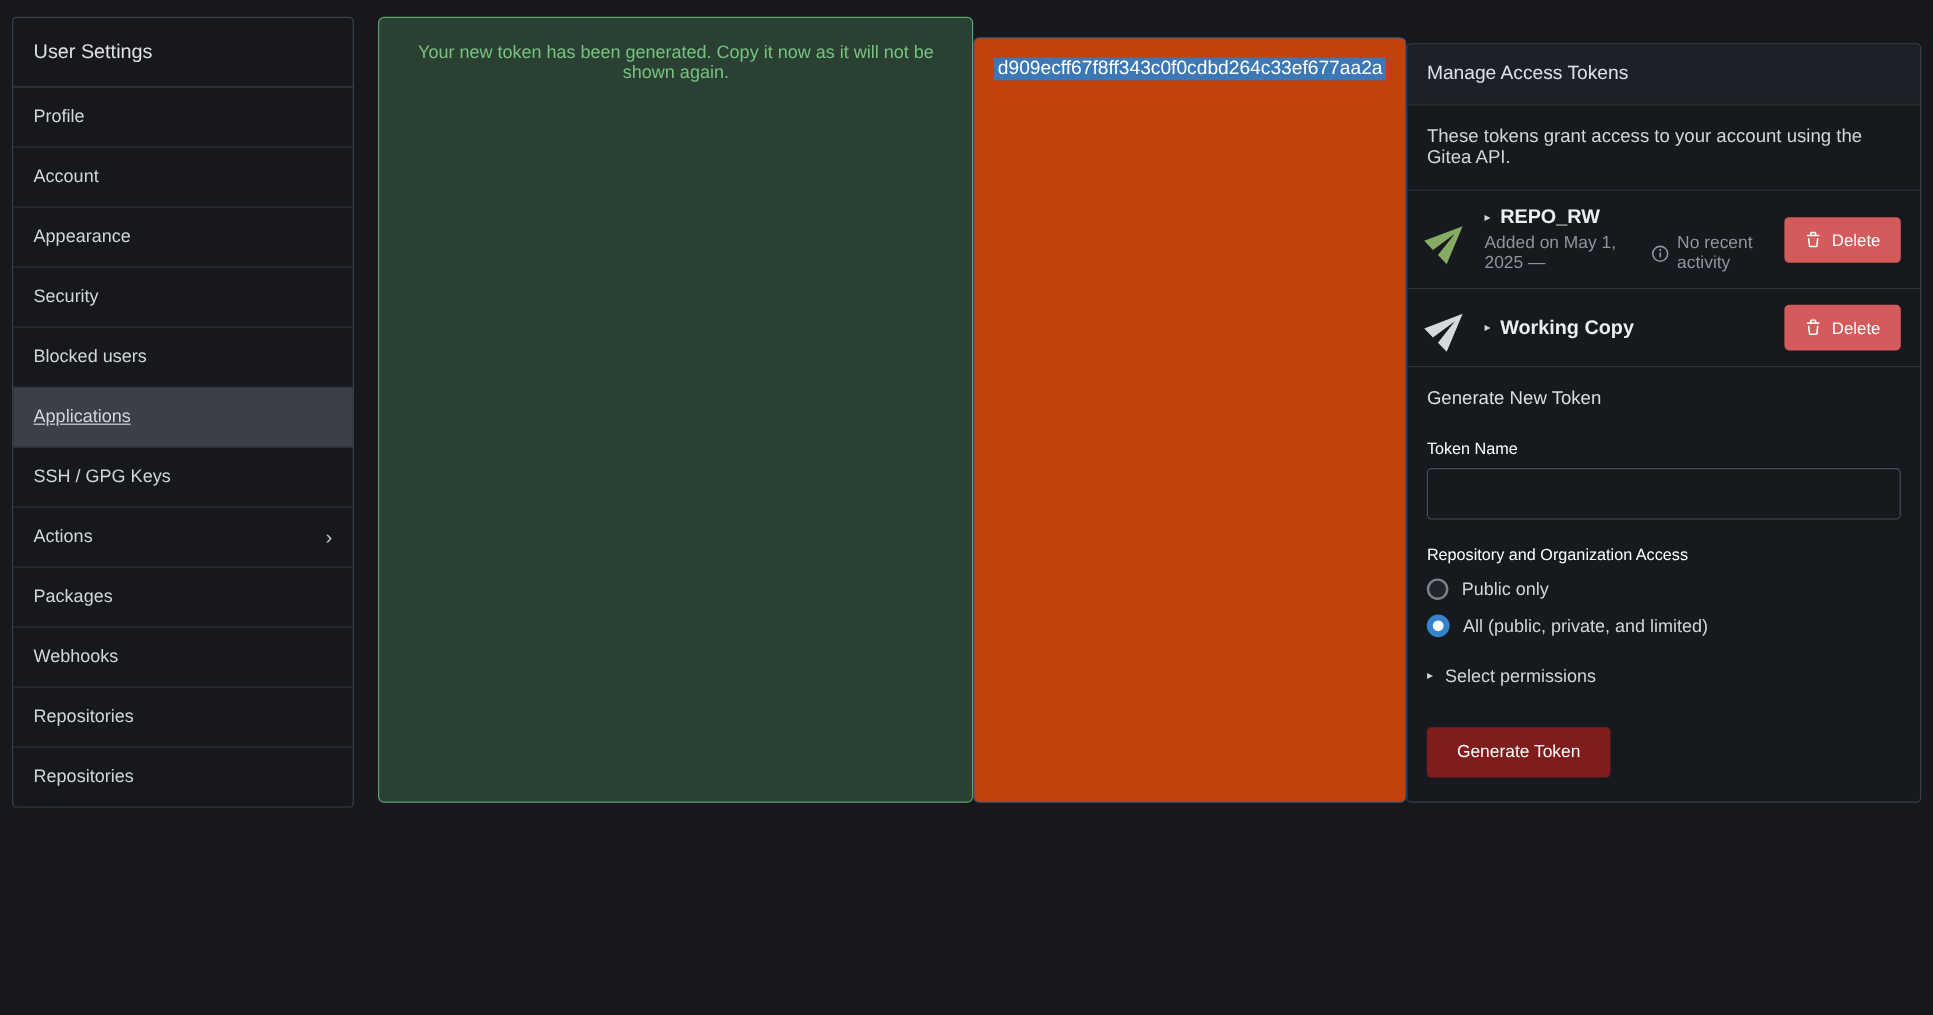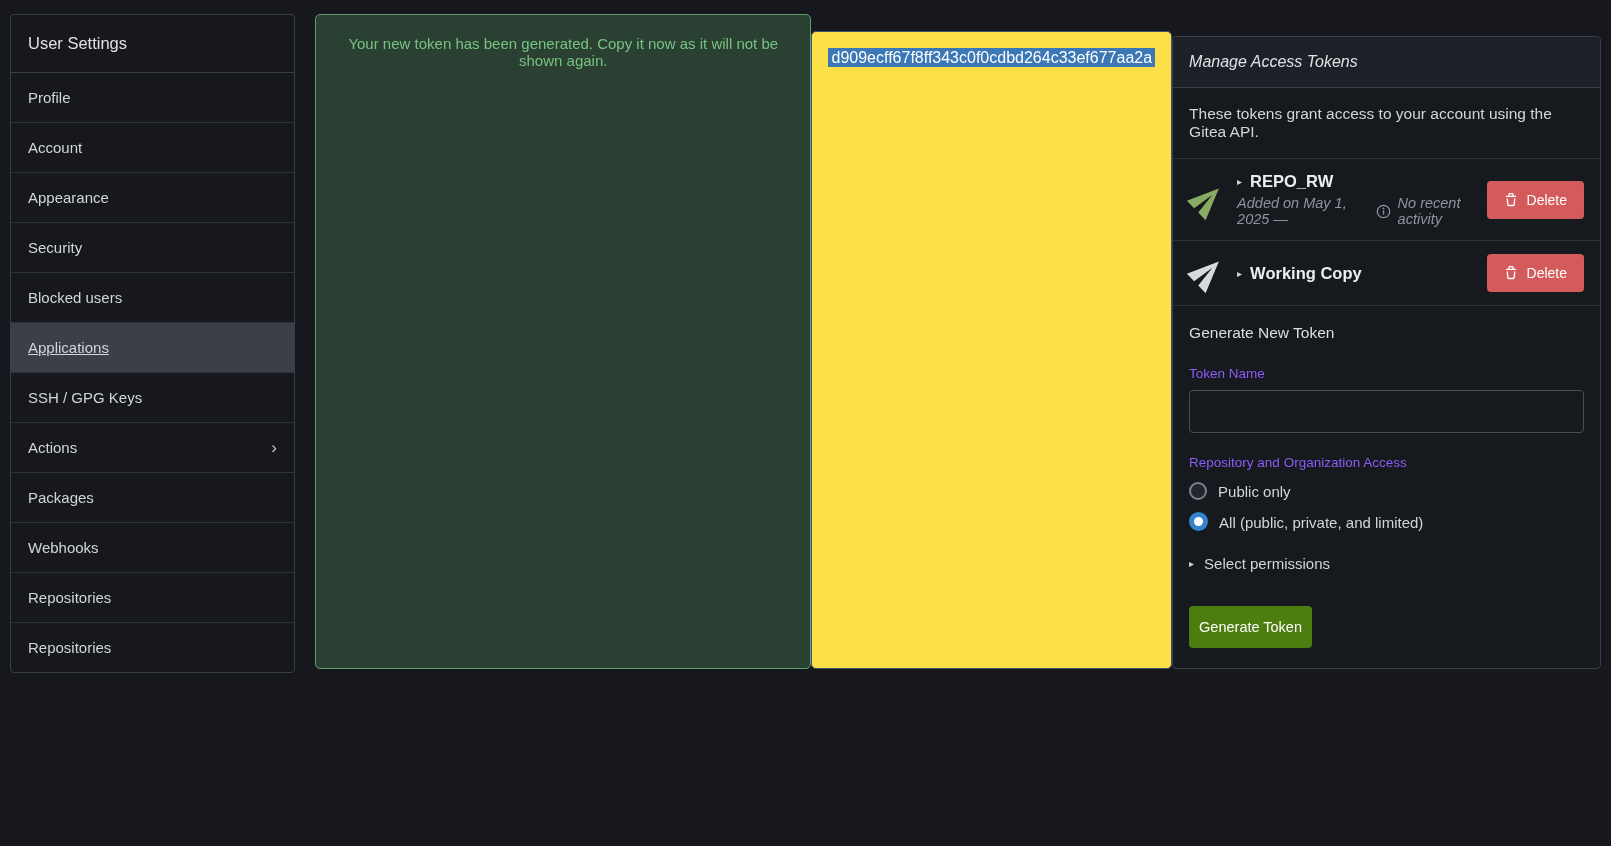--- a/index.html
+++ b/index.html
@@ -37,67 +37,67 @@
   .main { flex:1; display:flex; }
 
   .banner {
     border:1px solid #5f9e6e; background:#2a4033; color:#78c280;
     border-radius:5px; text-align:center;
     padding:20px 16px; font-size:15px;
   }
 
   .token-box {
     margin-top:17px;
-    background:#fde047; border:1px solid #41536f; border-radius:5px;
+    background:#c2410c; border:1px solid #41536f; border-radius:5px;
     text-align:center; padding:17px 16px;
     font-size:16px; color:#ffffff;
   }
   .token-selection { background:#3b78b5; padding:1px 3px; }
 
   .panel {
     margin-top:22px;
     border:1px solid #3a3f47; border-radius:4px;
     background:#16191e;
   }
   .panel-header {
     background:#1d2127; padding:16px; font-size:16px; color:#dfe1e5;
-    border-bottom:1px solid #3a3f47; border-radius:4px 4px 0 0;font-style:italic;
+    border-bottom:1px solid #3a3f47; border-radius:4px 4px 0 0;
   }
   .panel-desc {
     padding:17px 16px; font-size:15.5px; color:#d2d5da;
     border-bottom:1px solid #2e333a;
   }
 
   .token-row {
     display:flex; align-items:center;
     padding:13px 16px; border-bottom:1px solid #2e333a;
   }
   .plane-icon { width:36px; height:36px; margin-right:12px; flex:0 0 36px; }
   .token-info { flex:1; min-width:0; }
   .token-name {
     font-weight:bold; font-size:16.5px; color:#eceef1;
     display:flex; align-items:center; gap:8px;
   }
   .caret { font-size:10px; color:#cfd2d7; }
   .token-meta {
-    font-style:italic; color:#8e959e; font-size:14.5px; margin-top:4px;
+    color:#8e959e; font-size:14.5px; margin-top:4px;
     display:flex; align-items:center; gap:7px;
   }
   .info-icon { width:15px; height:15px; flex:0 0 15px; color:#8e959e; }
   .delete-btn {
     background:#d45b5b; color:#ffffff; border:none; border-radius:4px;
     padding:11px 17px; font-size:14px; cursor:pointer;
     display:flex; align-items:center; gap:9px;
     font-family:inherit;
   }
   .trash-icon { width:14px; height:14px; }
 
   .generate-section { padding:18px 16px 20px 16px; }
   .gen-title { font-size:15.5px; color:#dcdee2; margin-bottom:24px; }
-  .field-label { font-size:13.5px; color:#8b5cf6; margin-bottom:9px; font-weight:500; }
+  .field-label { font-size:13.5px; color:#ffffff; margin-bottom:9px; font-weight:500; }
   .text-input {
     width:100%; height:43px;
     background:#16191e; border:1px solid #474c55; border-radius:4px;
     padding:0 12px; color:#dcdee2; font-size:15px;
     font-family:inherit;
   }
   .access-label { margin-top:22px; }
   .radio-row {
     display:flex; align-items:flex-end; gap:11px;
     margin-top:12px; font-size:15px; color:#d2d5da; cursor:pointer;
@@ -109,22 +109,22 @@
   .radio.checked {
     width:19px; height:19px; flex-basis:19px;
     border:5px solid #3583cd; background:#ffffff;
   }
   .select-perms {
     margin-top:24px; font-size:15px; color:#d2d5da;
     display:flex; align-items:center; gap:10px; cursor:pointer;
   }
   .generate-btn {
     margin-top:34px;
-    background:#4d7c0f; color:#fff; border:none; border-radius:4px;
-    padding:13px 10px; font-size:14.5px; cursor:pointer;
+    background:#7f1d1d; color:#fff; border:none; border-radius:4px;
+    padding:13px 25px; font-size:14.5px; cursor:pointer;
     font-family:inherit;
   }
 </style>
 </head>
 <body>
 
 <div class="layout">
 
   <nav class="sidebar">
     <div class="sidebar-title">User Settings</div>

